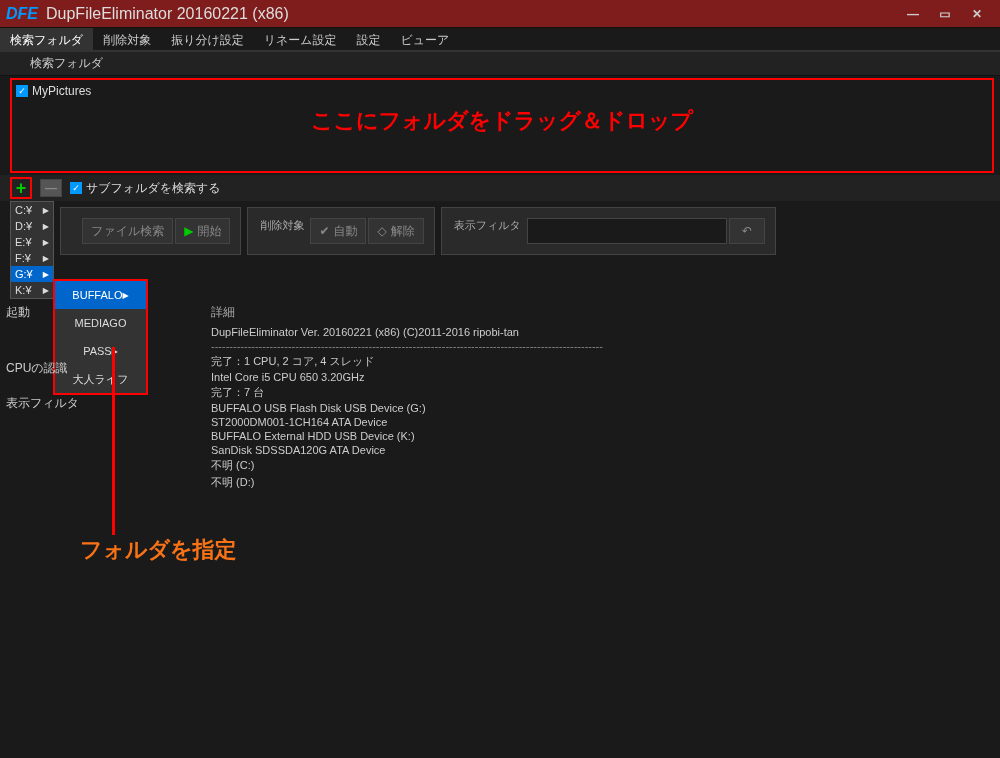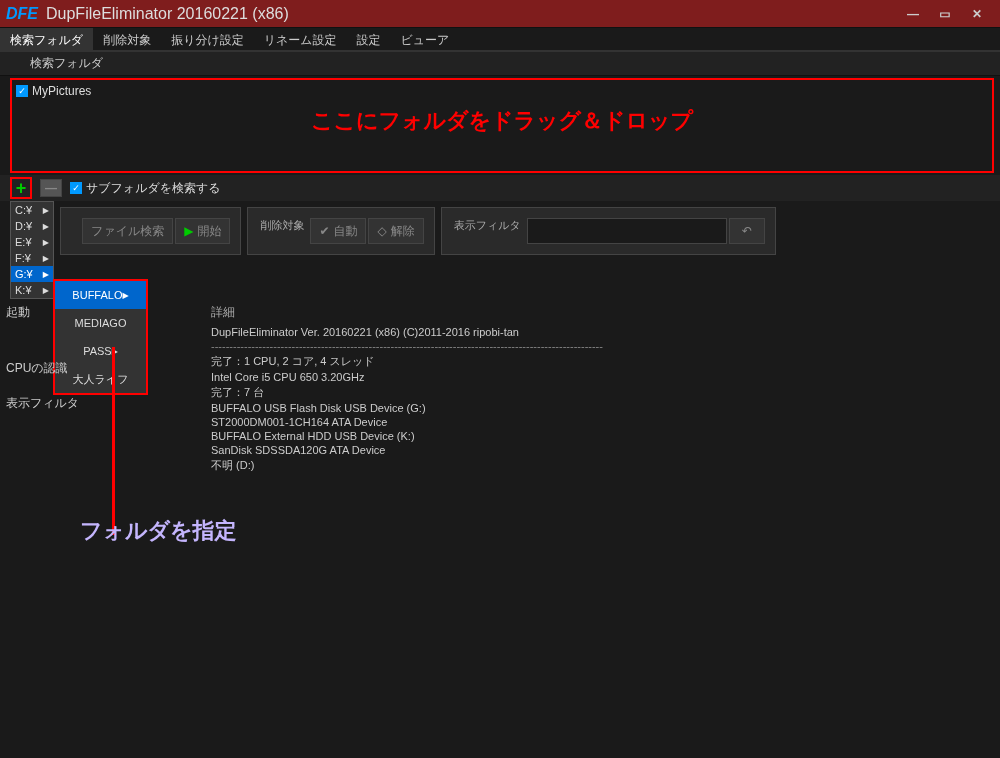--- a/index.html
+++ b/index.html
@@ -42,21 +42,21 @@
 .group { border: 1px solid #444; background: #2a2a2a; padding: 8px; display: flex; flex-direction: row; }
 .group-top { height: 18px; color: #aaa; font-size: 11px; padding: 2px 4px; }
 .group-body { display: flex; gap: 2px; padding: 2px; }
 .action-btn { border: 1px solid #444; background: #333; padding: 4px 8px; display: flex; align-items: center; gap: 4px; color: #888; font-size: 12px; cursor: pointer; height: 26px; }
 .action-btn .icon { font-size: 12px; }
 .play { color: #00cc00; }
 .filter-input { width: 200px; height: 26px; background: #1a1a1a; border: 1px solid #444; }
 .undo-btn { width: 36px; height:26px; border:1px solid #444; background:#333; display:flex; align-items:center; justify-content:center; color:#888; cursor:pointer; }
 
 .red-line { position: absolute; left: 112px; top: 347px; width: 3px; height: 188px; background: red; }
-.annotation { position: absolute; left: 80px; top: 516px; color: #c4b5fd; font-size: 22px; font-weight: bold; }
+.annotation { position: absolute; left: 80px; top: 535px; color: #f97316; font-size: 22px; font-weight: bold; }
 
 .details-area { position: absolute; left: 4px; top: 300px; right: 6px; display: flex; gap: 13px; }
 .side-panel { width: 170px; color: #ccc; font-size: 12px; }
 .side-row { padding: 4px 0 14px 2px; }
 .detail-body { flex: 1; margin-left: 24px; }
 .detail-head { color: #aaa; font-size: 12px; padding: 4px 0; }
 .detail-line { color: #ccc; font-size: 11px; padding: 1px 0; }
 .detail-sep { color: #888; }
 </style>
 </head>
@@ -195,18 +195,19 @@
     <div class="detail-head">詳細</div>
     <div class="detail-line">DupFileEliminator Ver. 20160221 (x86) (C)2011-2016 ripobi-tan</div>
     <div class="detail-line detail-sep">-----------------------------------------------------------------------------------------------------------</div>
     <div class="detail-line">完了：1 CPU, 2 コア, 4 スレッド</div>
     <div class="detail-line">Intel Core i5 CPU 650 3.20GHz</div>
     <div class="detail-line">完了：7 台</div>
     <div class="detail-line">BUFFALO USB Flash Disk USB Device (G:)</div>
     <div class="detail-line">ST2000DM001-1CH164 ATA Device</div>
     <div class="detail-line">BUFFALO External HDD USB Device (K:)</div>
     <div class="detail-line">SanDisk SDSSDA120G ATA Device</div>
+    <div class="detail-line">不明 (C:)</div>
     <div class="detail-line">不明 (D:)</div>
   </div>
 </div>
 
 <div class="red-line"></div>
 <div class="annotation">フォルダを指定</div>
 
 </body></html>

